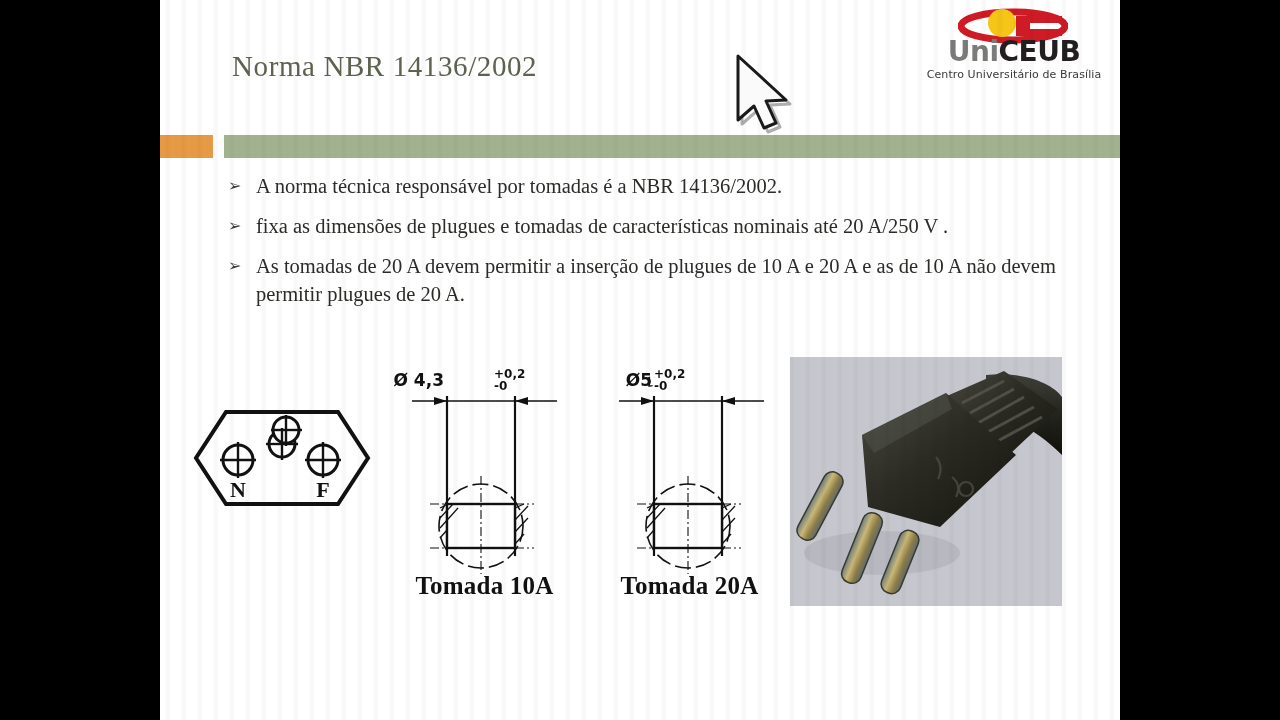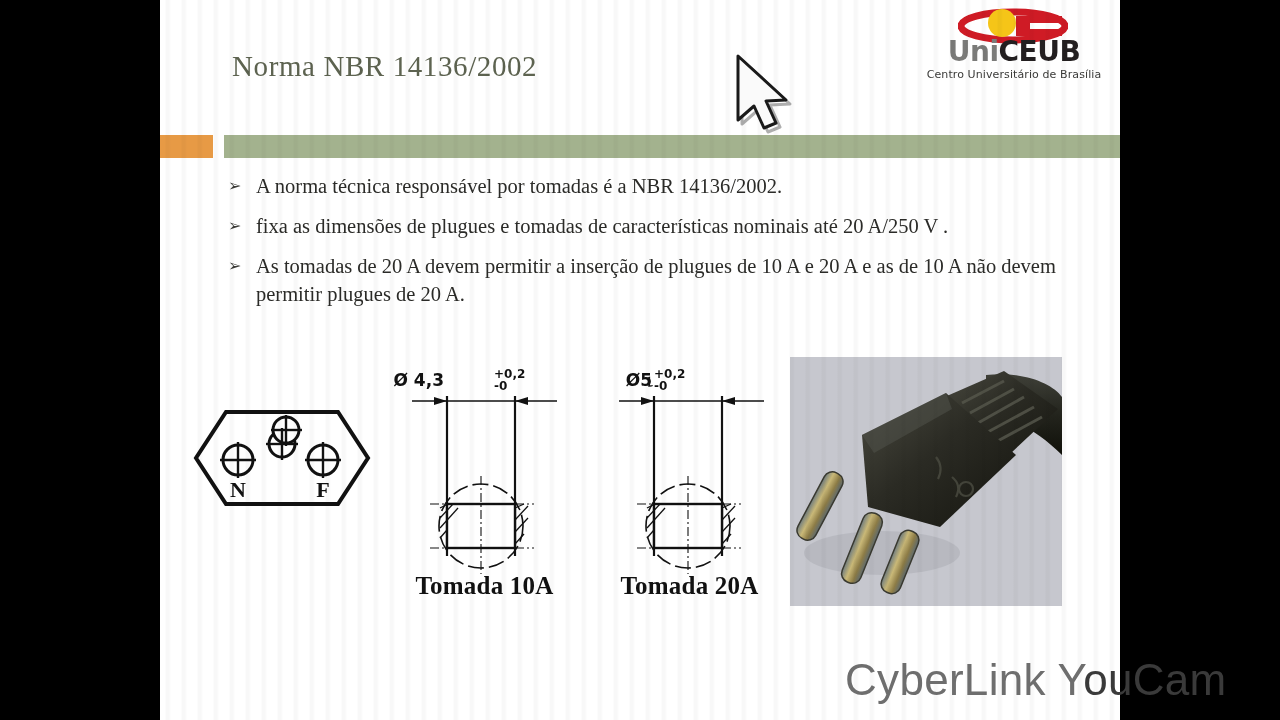--- a/index.html
+++ b/index.html
@@ -291,15 +291,14 @@
         <path d="M2 2 L2 66 L18 52 L28 74 L40 69 L30 47 L50 46 Z" fill="#ffffff" stroke="#1a1a1a" stroke-width="3" stroke-linejoin="round" opacity=".35" transform="translate(4,4)"></path>
         <path d="M2 2 L2 66 L18 52 L28 74 L40 69 L30 47 L50 46 Z" fill="#fafafa" stroke="#1a1a1a" stroke-width="3" stroke-linejoin="round"></path>
       </g>
     </svg>
 
   </div>
 
   <div class="bar-left"></div>
   <div class="bar-right"></div>
 
-  <div id="watermark"><span>CyberLink Y</span><span class="dim">ouCam</span></div>
 
 </div>
 
 </body></html>

